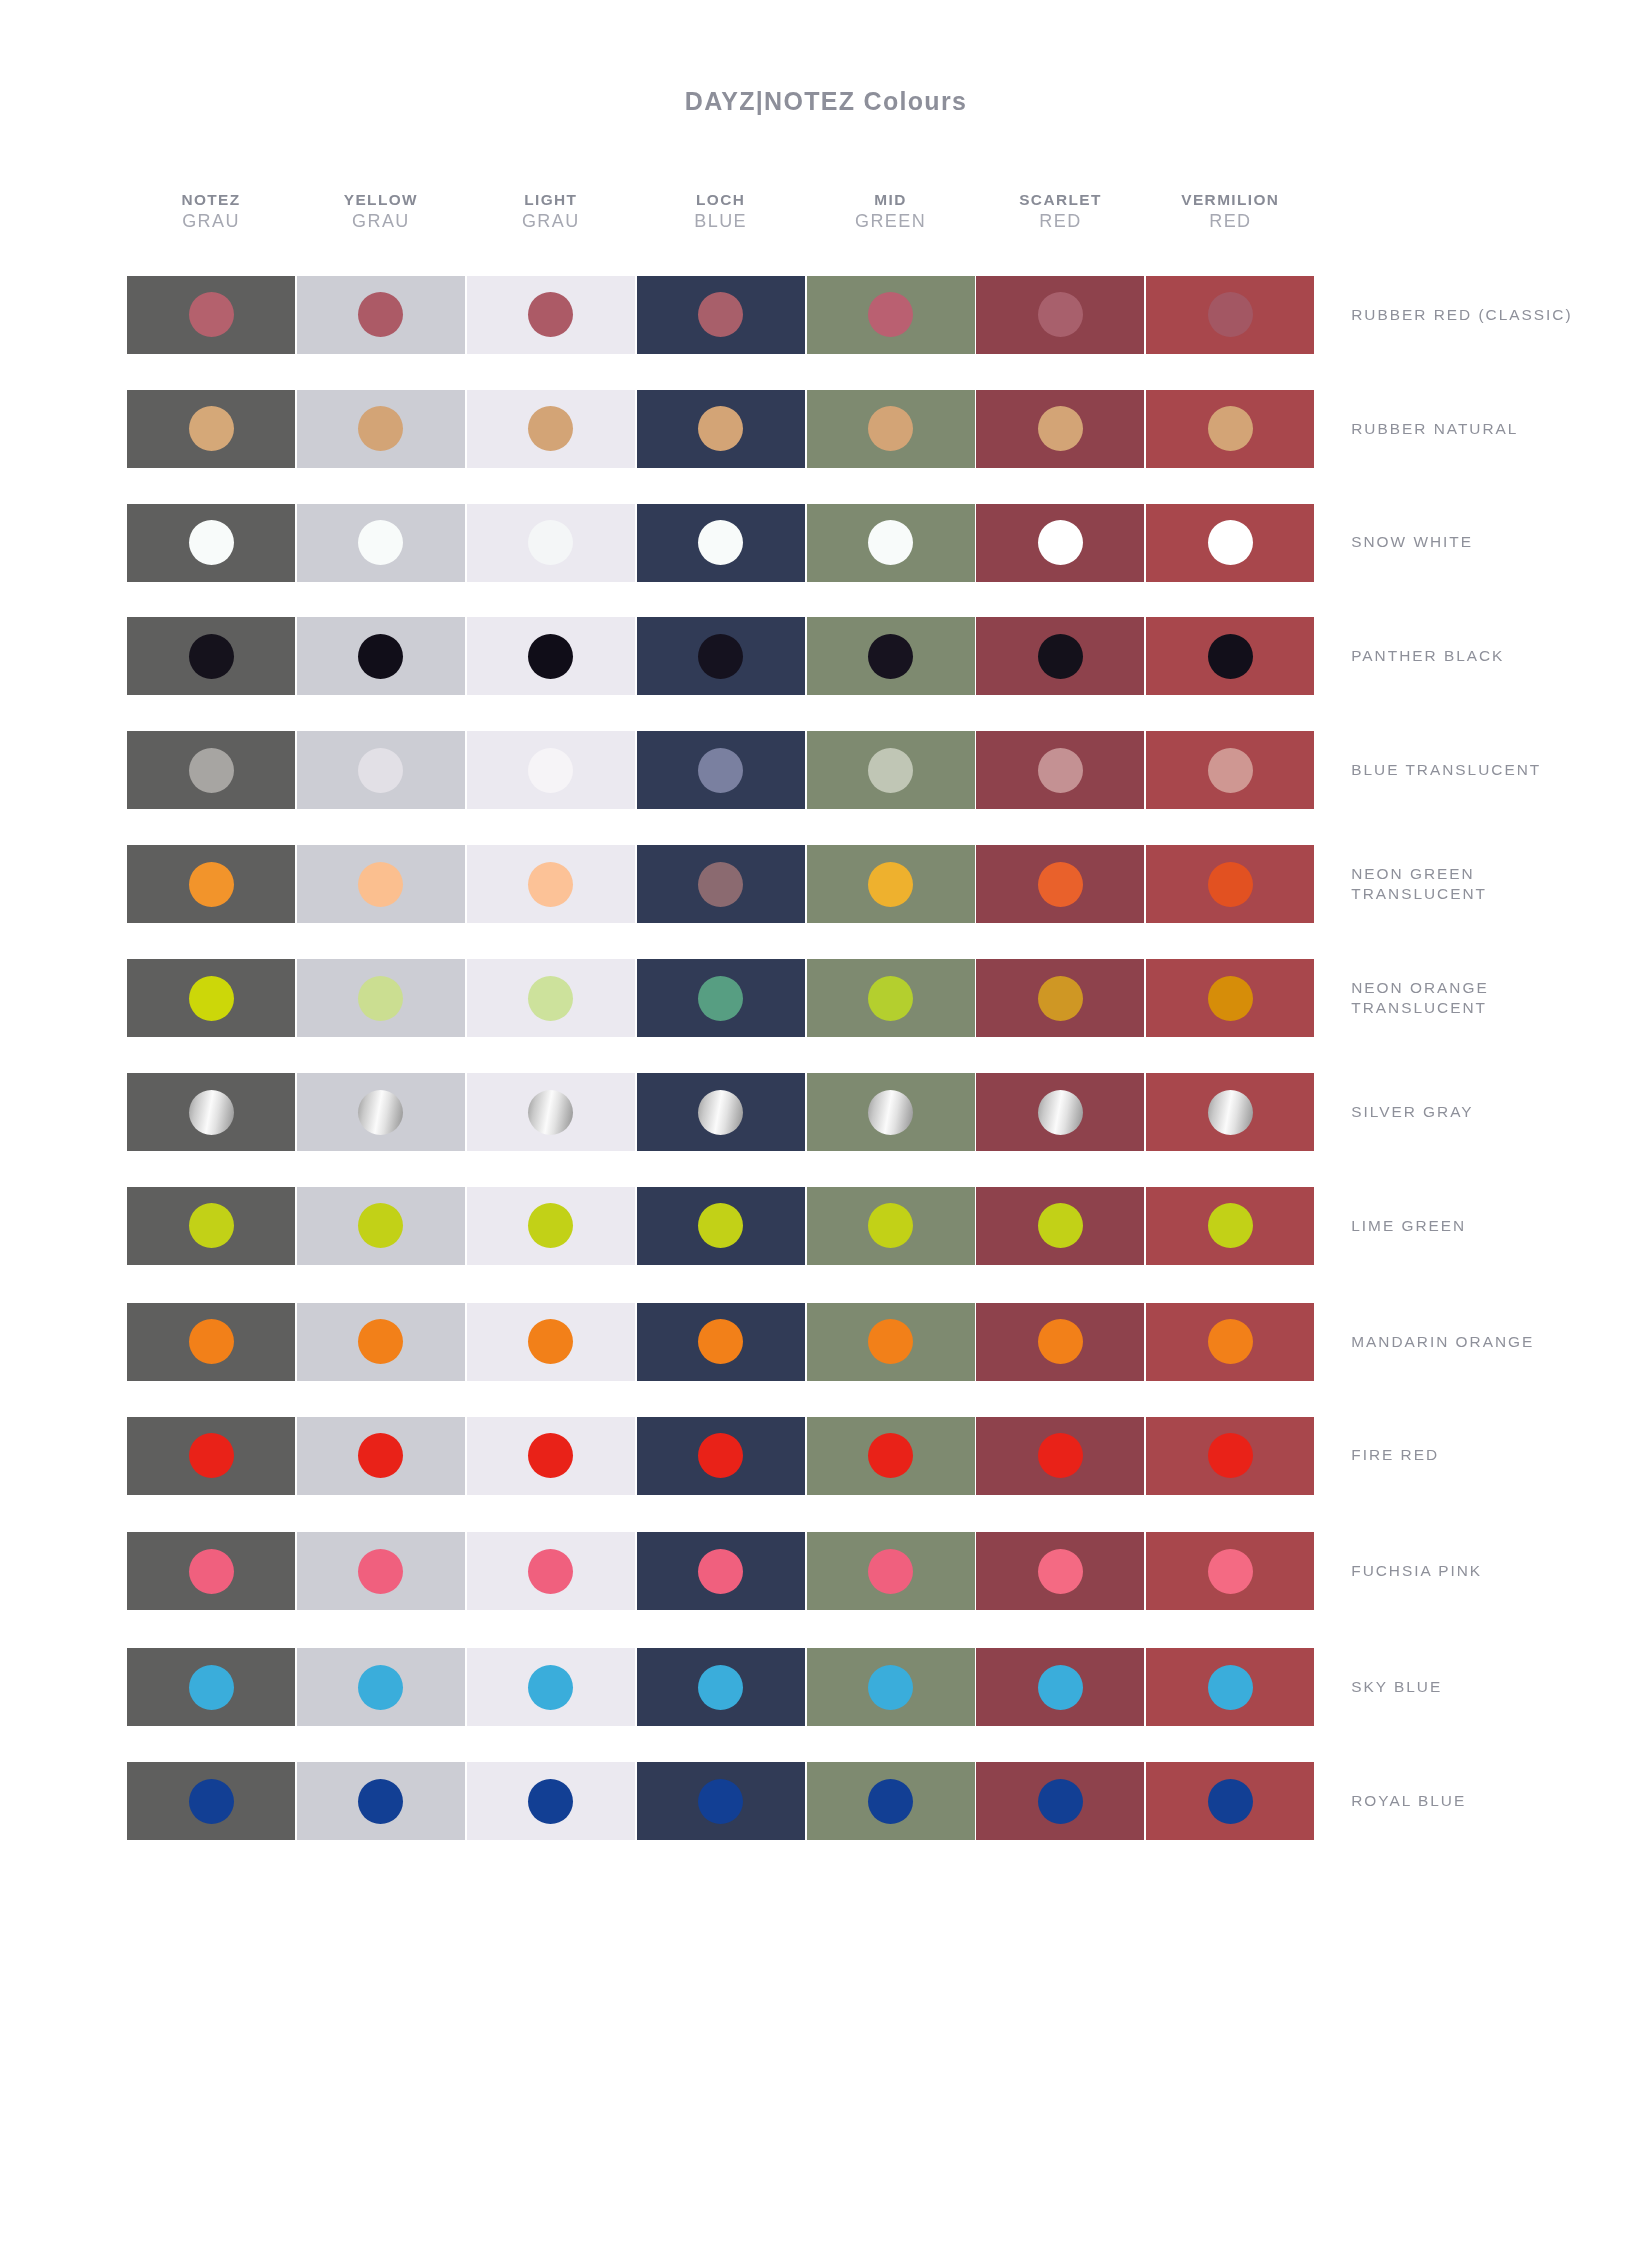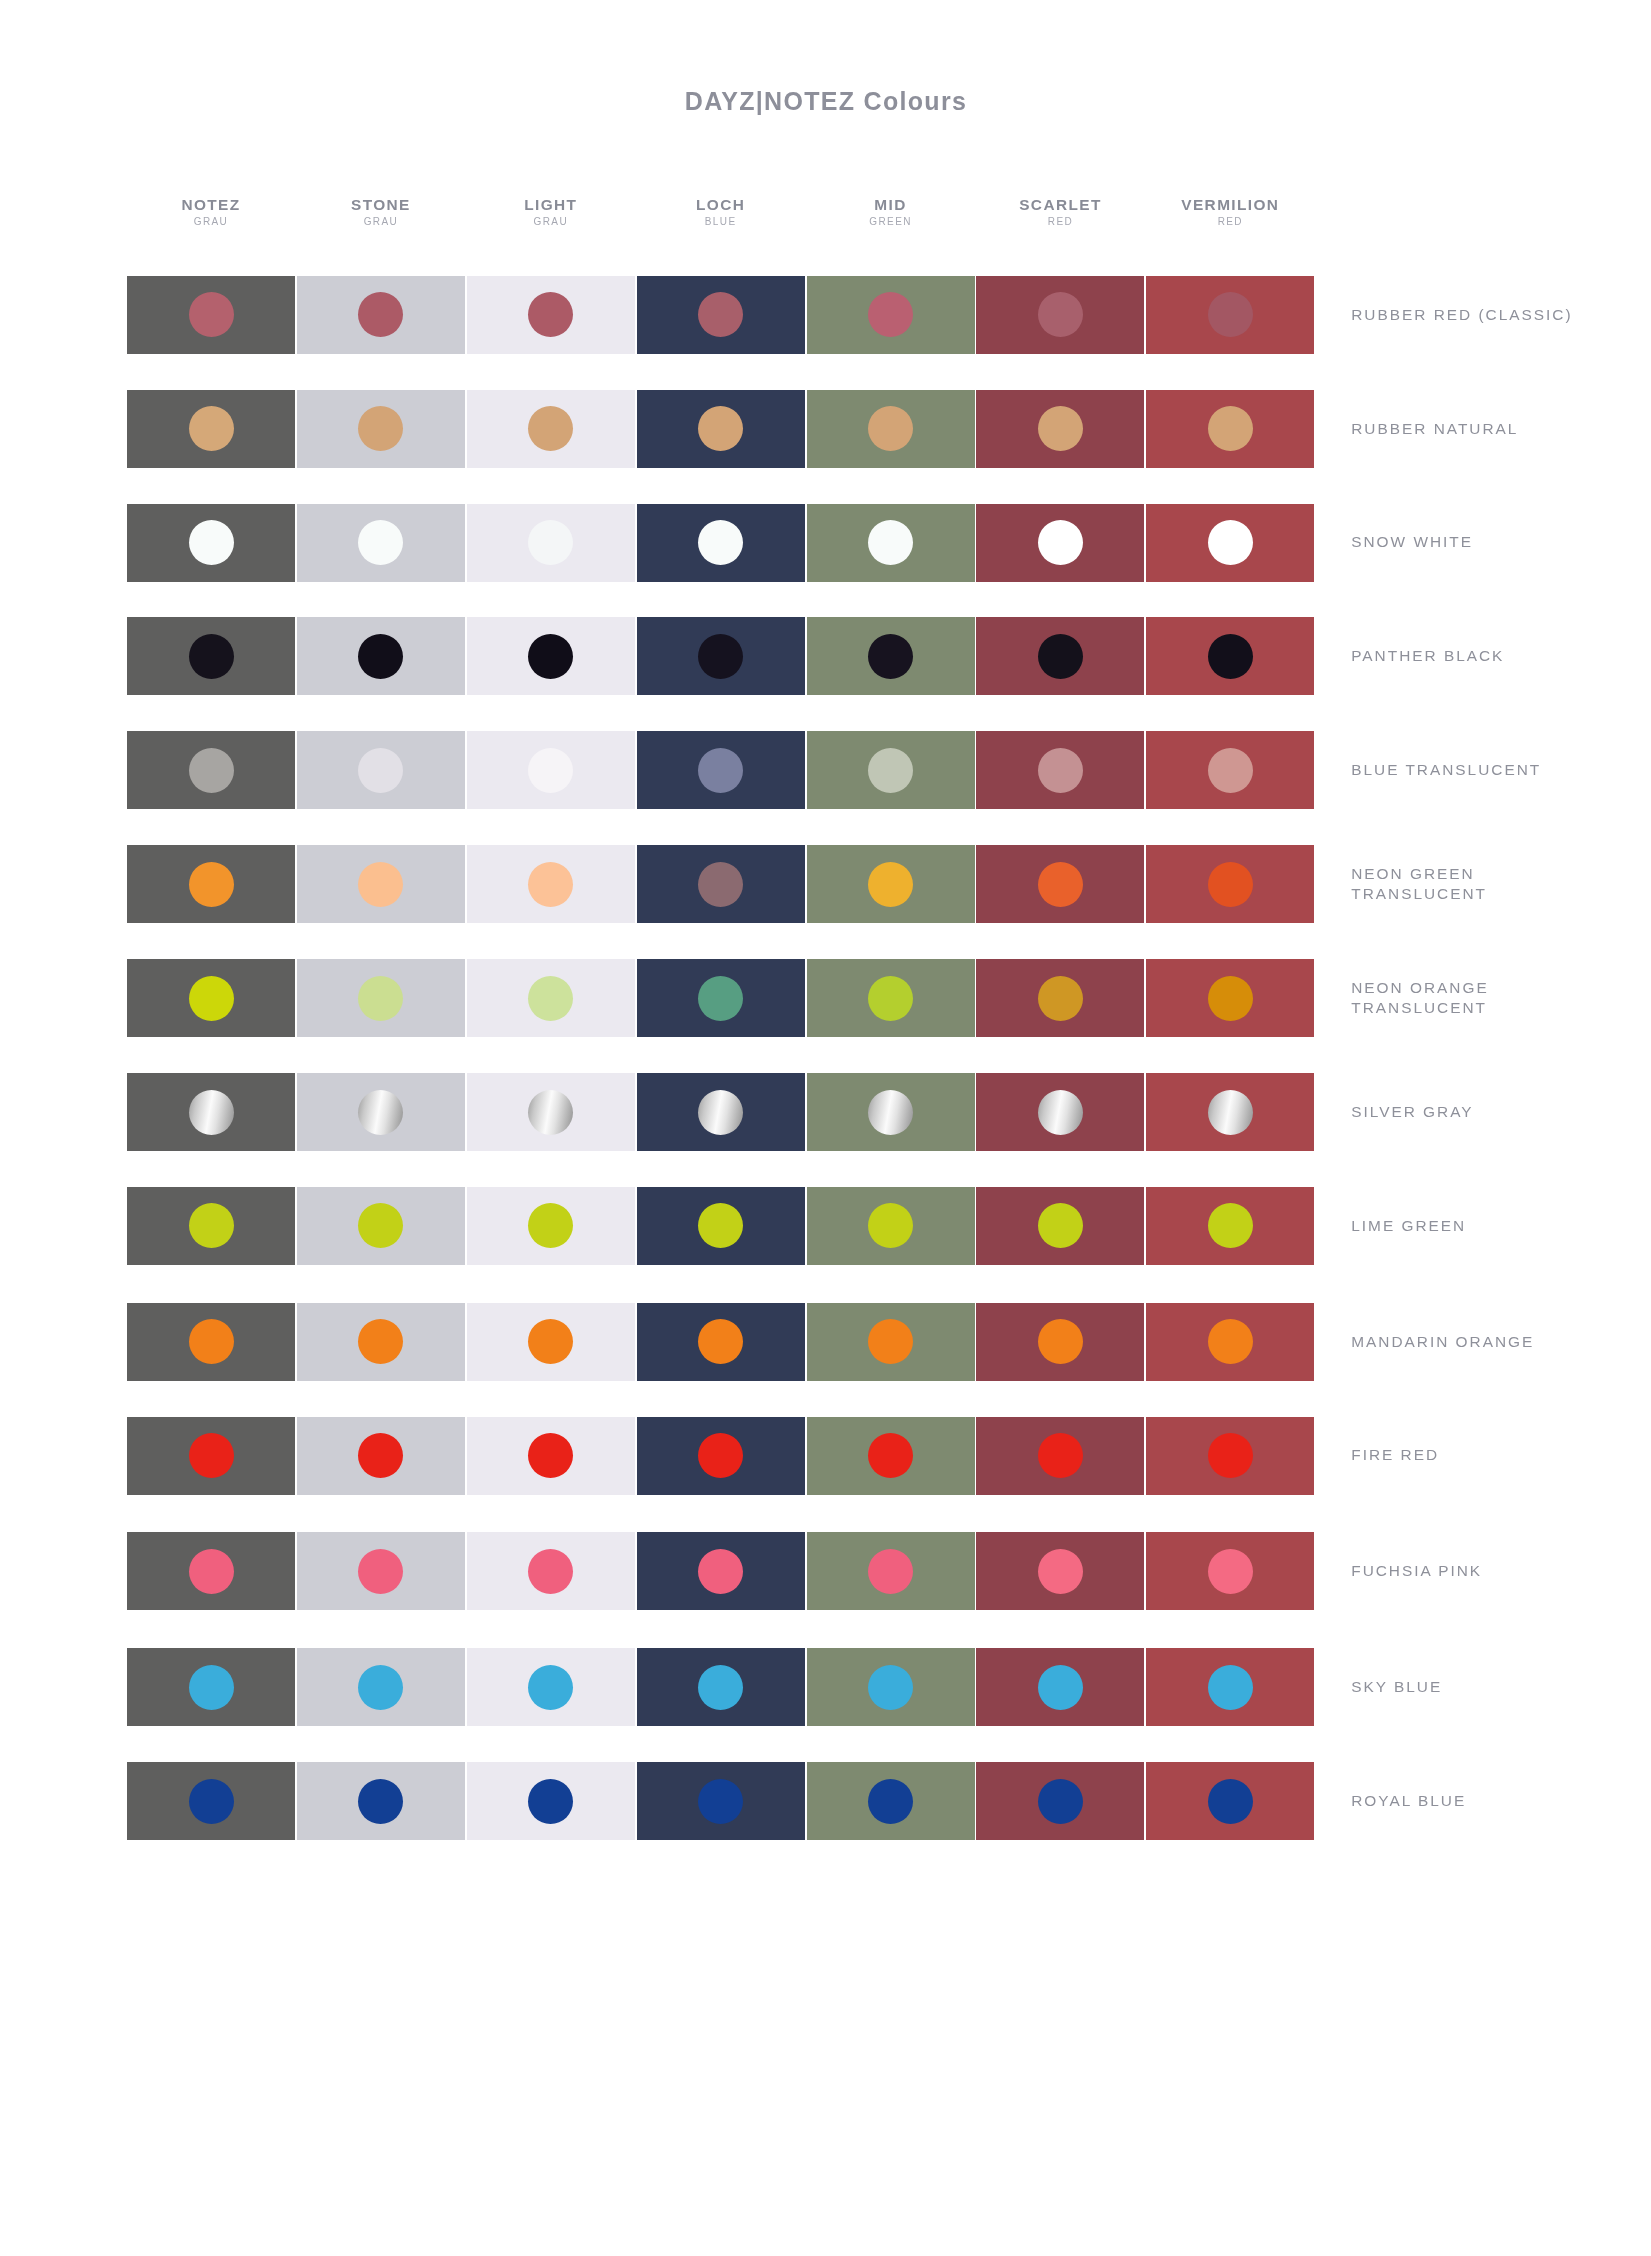--- a/index.html
+++ b/index.html
@@ -65,21 +65,21 @@
   }
   .headcell .h1{
     display:block;
     font-size:15.4px;
     font-weight:bold;
     letter-spacing:1.4px;
     color:#888b96;
   }
   .headcell .h2{
     display:block;
-    font-size:10px;
+    font-size:18px;
     font-weight:normal;
     letter-spacing:1.4px;
     color:#a6a8b2;
   }
   .headspacer{flex:1;}
 
   
   .row{
     display:flex;
     align-items:center;
@@ -119,21 +119,21 @@
   <div class="grid">
 
     <div class="rule"></div>
 
     <div class="headrow" id="headrow">
         <div class="headcell">
           <span class="h1">NOTEZ</span>
           <span class="h2">GRAU</span>
         </div>
         <div class="headcell">
-          <span class="h1">STONE</span>
+          <span class="h1">YELLOW</span>
           <span class="h2">GRAU</span>
         </div>
         <div class="headcell">
           <span class="h1">LIGHT</span>
           <span class="h2">GRAU</span>
         </div>
         <div class="headcell">
           <span class="h1">LOCH</span>
           <span class="h2">BLUE</span>
         </div>

